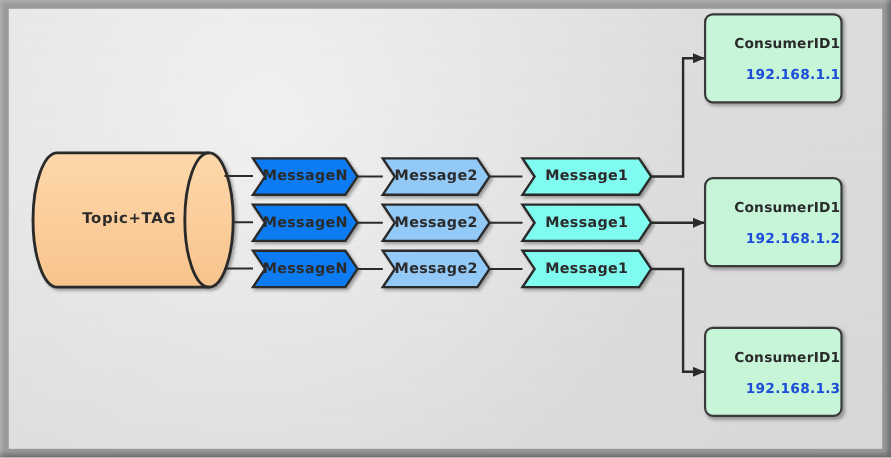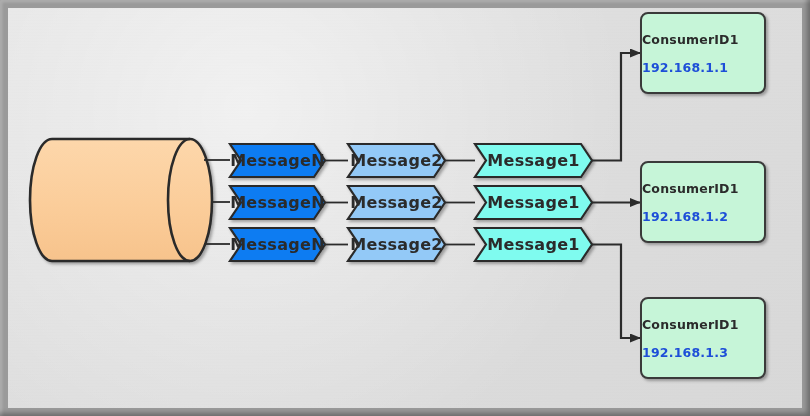--- a/index.html
+++ b/index.html
@@ -75,42 +75,42 @@
     letter-spacing: 0.6px;
     white-space: nowrap;
   }
 
   
   .msg {
     position: absolute;
     height: 33px;
     line-height: 33px;
     text-align: center;
-    font-size: 16px;
+    font-size: 13px;
     font-weight: bold;
     color: #2b2b2b;
     letter-spacing: 0.3px;
     white-space: nowrap;
     box-sizing: border-box;
   }
   .msg > span { position: relative; z-index: 2; display: block; }
 
   
   .consumer {
     position: absolute;
     width: 126px;
     height: 82px;
     box-sizing: border-box;
     background: #c6f5d8;
     border: 2px solid #3a3a3a;
     border-radius: 8px;
     box-shadow: 2px 2px 3px rgba(0,0,0,0.30);
     display: flex;
     flex-direction: column;
-    align-items: flex-start;
+    align-items: flex-end;
     justify-content: center;
     gap: 13px;
   }
   .consumer .cid {
     font-size: 12.5px;
     font-weight: bold;
     color: #2b2b2b;
     letter-spacing: 0.2px;
   }
   .consumer .cip {
@@ -180,20 +180,21 @@
       <g fill="none" stroke="#2b2b2b" stroke-width="2.2" stroke-linejoin="miter">
 
         <path d="M 584,152.5 L 613,152.5 L 613,45 L 632,45" marker-end="url(#arrow)"></path>
 
         <path d="M 584,194.5 L 632,194.5" marker-end="url(#arrow)"></path>
 
         <path d="M 584,236.5 L 613,236.5 L 613,330 L 632,330" marker-end="url(#arrow)"></path>
       </g>
     </svg>
 
+    <div class="cylinder-label">Topic+TAG</div>
 
     <div class="msg" style="left:222px; top:136px; width:95px;">
       <span>MessageN</span>
     </div>
     <div class="msg" style="left:340px; top:136px; width:97px;">
       <span>Message2</span>
     </div>
     <div class="msg" style="left:467px; top:136px; width:117px;">
       <span>Message1</span>
     </div>

